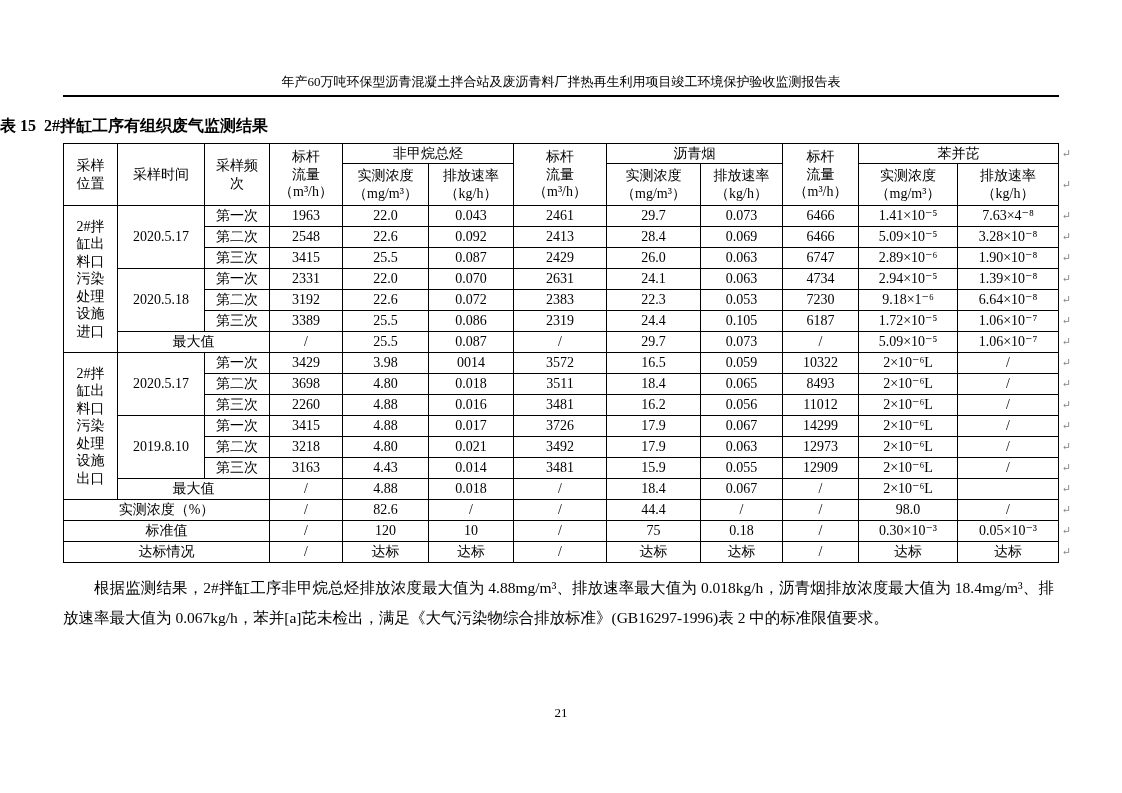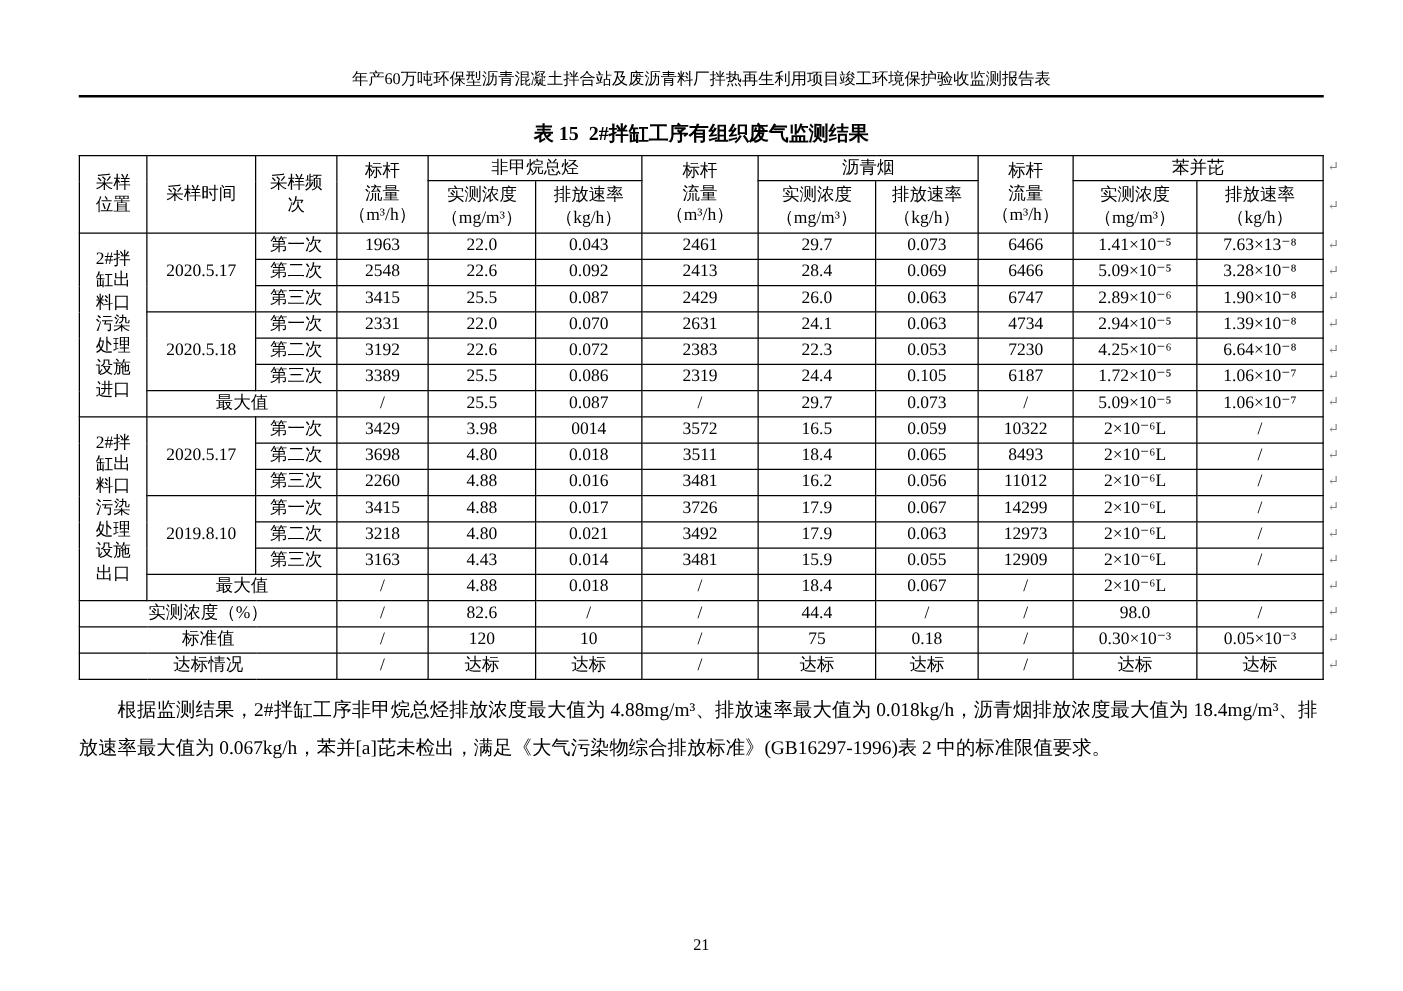--- a/index.html
+++ b/index.html
@@ -7,30 +7,30 @@
     width: 1122px; height: 793px;
     background: #ffffff;
     color: #000;
     font-family: "Liberation Serif", "DejaVu Serif", serif;
     position: relative;
     overflow: hidden;
   }
   .page-header {
     text-align: center;
     font-size: 13px;
-    padding-top: 54px;
+    padding-top: 73px;
     white-space: pre;
   }
   .header-rule {
     border-bottom: 2px solid #000;
     margin: 4px 63px 0 63px;
     height: 0;
   }
   .table-title {
-    text-align: center;
+    text-align: left;
     font-weight: bold;
     font-size: 16px;
     margin-top: 19px;
     white-space: pre;
   }
   table.monitor {
     border-collapse: collapse;
     table-layout: fixed;
     margin: 6px 0 0 63px;
     width: 1015px;
@@ -63,21 +63,20 @@
     text-align: justify;
     text-indent: 2em;
   }
   .page-number {
     position: absolute;
     top: 705px;
     left: 0;
     width: 100%;
     text-align: center;
     font-size: 13px;
-    margin-top: 43px;
   }
 </style>
 </head>
 <body>
 
 <div class="page-header">年产60万吨环保型沥青混凝土拌合站及废沥青料厂拌热再生利用项目竣工环境保护验收监测报告表</div>
 <div class="header-rule"></div>
 
 <div class="table-title">表 15  2#拌缸工序有组织废气监测结果</div>
 
@@ -145,21 +144,21 @@
       <td rowspan="3">2020.5.17</td>
     <td>第一次</td>
         <td>1963</td>
         <td>22.0</td>
         <td>0.043</td>
         <td>2461</td>
         <td>29.7</td>
         <td>0.073</td>
         <td>6466</td>
         <td>1.41×10⁻⁵</td>
-        <td>7.63×13⁻⁸</td>
+        <td>7.63×4⁻⁸</td>
         <td class="rowmark">↵</td>
       </tr>
     <tr>
         <td>第二次</td>
         <td>2548</td>
         <td>22.6</td>
         <td>0.092</td>
         <td>2413</td>
         <td>28.4</td>
         <td>0.069</td>
@@ -197,21 +196,21 @@
       </tr>
     <tr>
         <td>第二次</td>
         <td>3192</td>
         <td>22.6</td>
         <td>0.072</td>
         <td>2383</td>
         <td>22.3</td>
         <td>0.053</td>
         <td>7230</td>
-        <td>4.25×10⁻⁶</td>
+        <td>9.18×1⁻⁶</td>
         <td>6.64×10⁻⁸</td>
         <td class="rowmark">↵</td>
       </tr>
     <tr>
         <td>第三次</td>
         <td>3389</td>
         <td>25.5</td>
         <td>0.086</td>
         <td>2319</td>
         <td>24.4</td>

